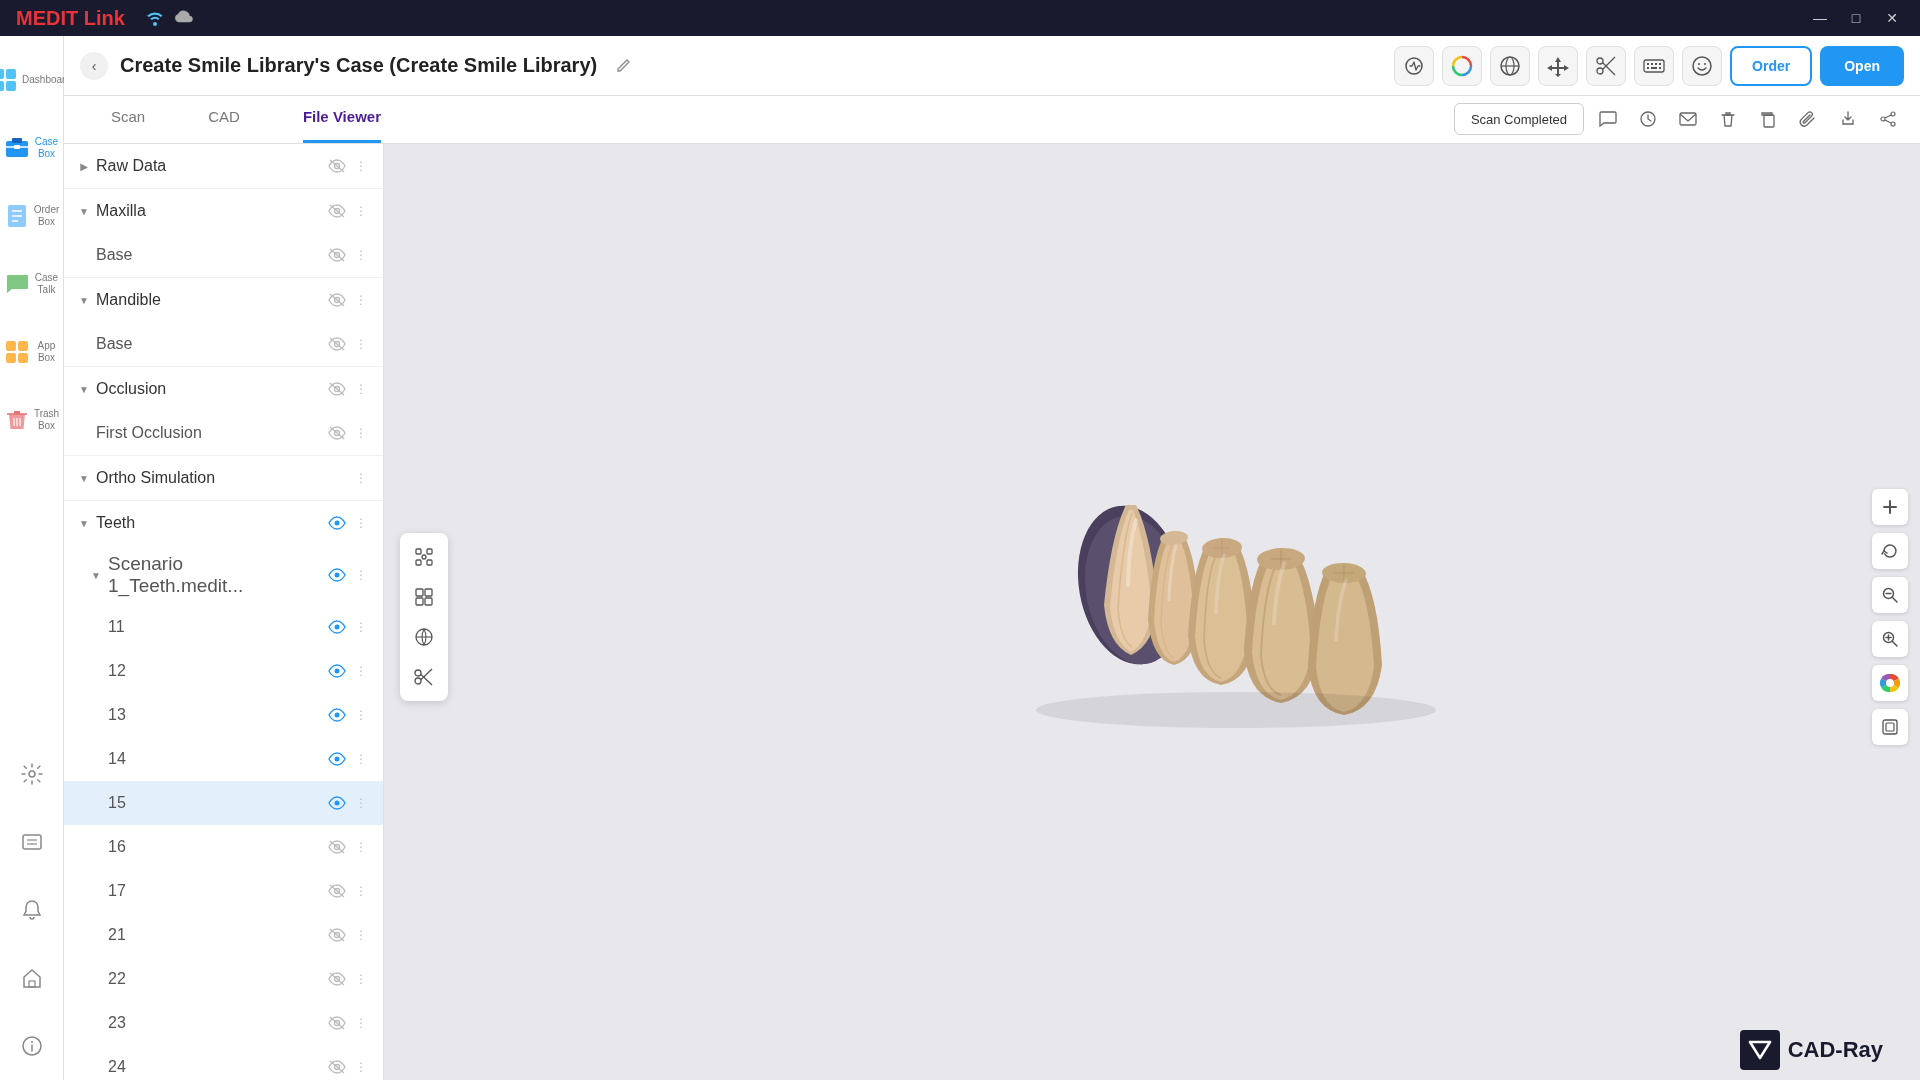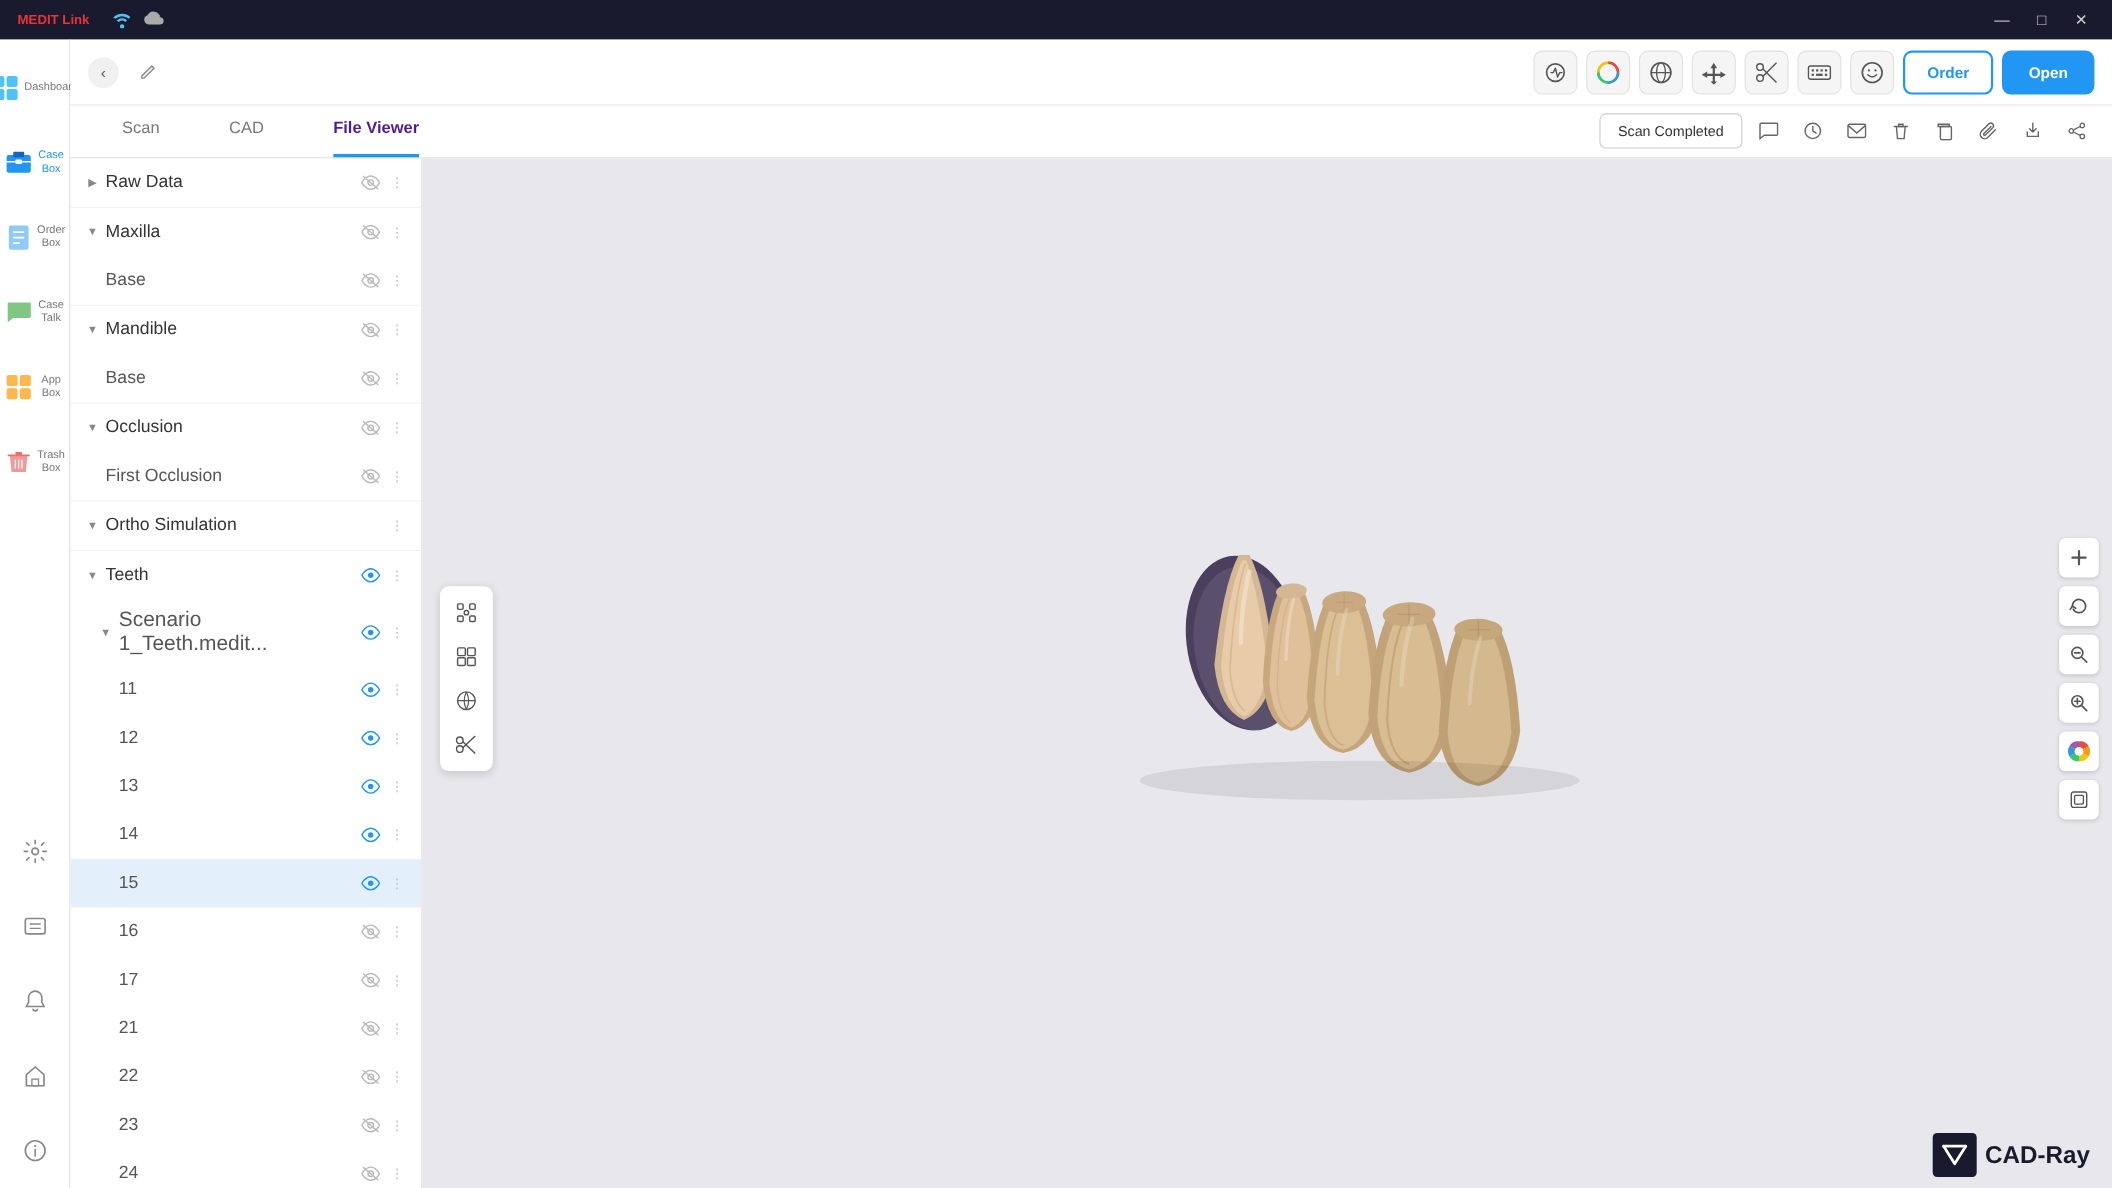--- a/index.html
+++ b/index.html
@@ -23,21 +23,21 @@
     }
 
     .brand-logo {
       display: flex;
       align-items: center;
       gap: 8px;
       margin-right: 16px;
     }
     .brand-logo-text {
       font-weight: 700;
-      font-size: 12px;
+      font-size: 20px;
       color: #e8333a;
     }
 
     .nav-icon {
       width: 28px;
       height: 28px;
       display: flex;
       align-items: center;
       justify-content: center;
       cursor: pointer;
@@ -389,21 +389,21 @@
       position: absolute;
       left: 50%;
       top: 50%;
       transform: translate(-30%, -50%);
     }
 
     
     #watermark {
       position: absolute;
       bottom: 20px;
-      right: 20px;
+      right: 37px;
       display: flex;
       align-items: center;
       gap: 8px;
     }
     .watermark-logo {
       width: 40px;
       height: 40px;
       background: #1a1a2e;
       border-radius: 4px;
       display: flex;
@@ -578,20 +578,21 @@
             <circle cx="11" cy="7" r="1" fill="#888"></circle>
           </svg>
         </div>
       </div>
     </div>
 
     <div id="mainpanel">
 
       <div id="contentheader">
         <div class="back-btn">‹</div>
+        <span class="case-title">Create Smile Library's Case (Create Smile Library)</span>
         <div class="edit-icon">
           <svg width="16" height="16" viewBox="0 0 16 16" fill="none">
             <path d="M12 2l2 2-9 9H3v-2l9-9z" stroke="#888" stroke-width="1.3" fill="none"></path>
           </svg>
         </div>
 
         <div class="header-icons">
 
           <div class="tool-icon-btn">
             <svg width="22" height="22" viewBox="0 0 22 22" fill="none">

